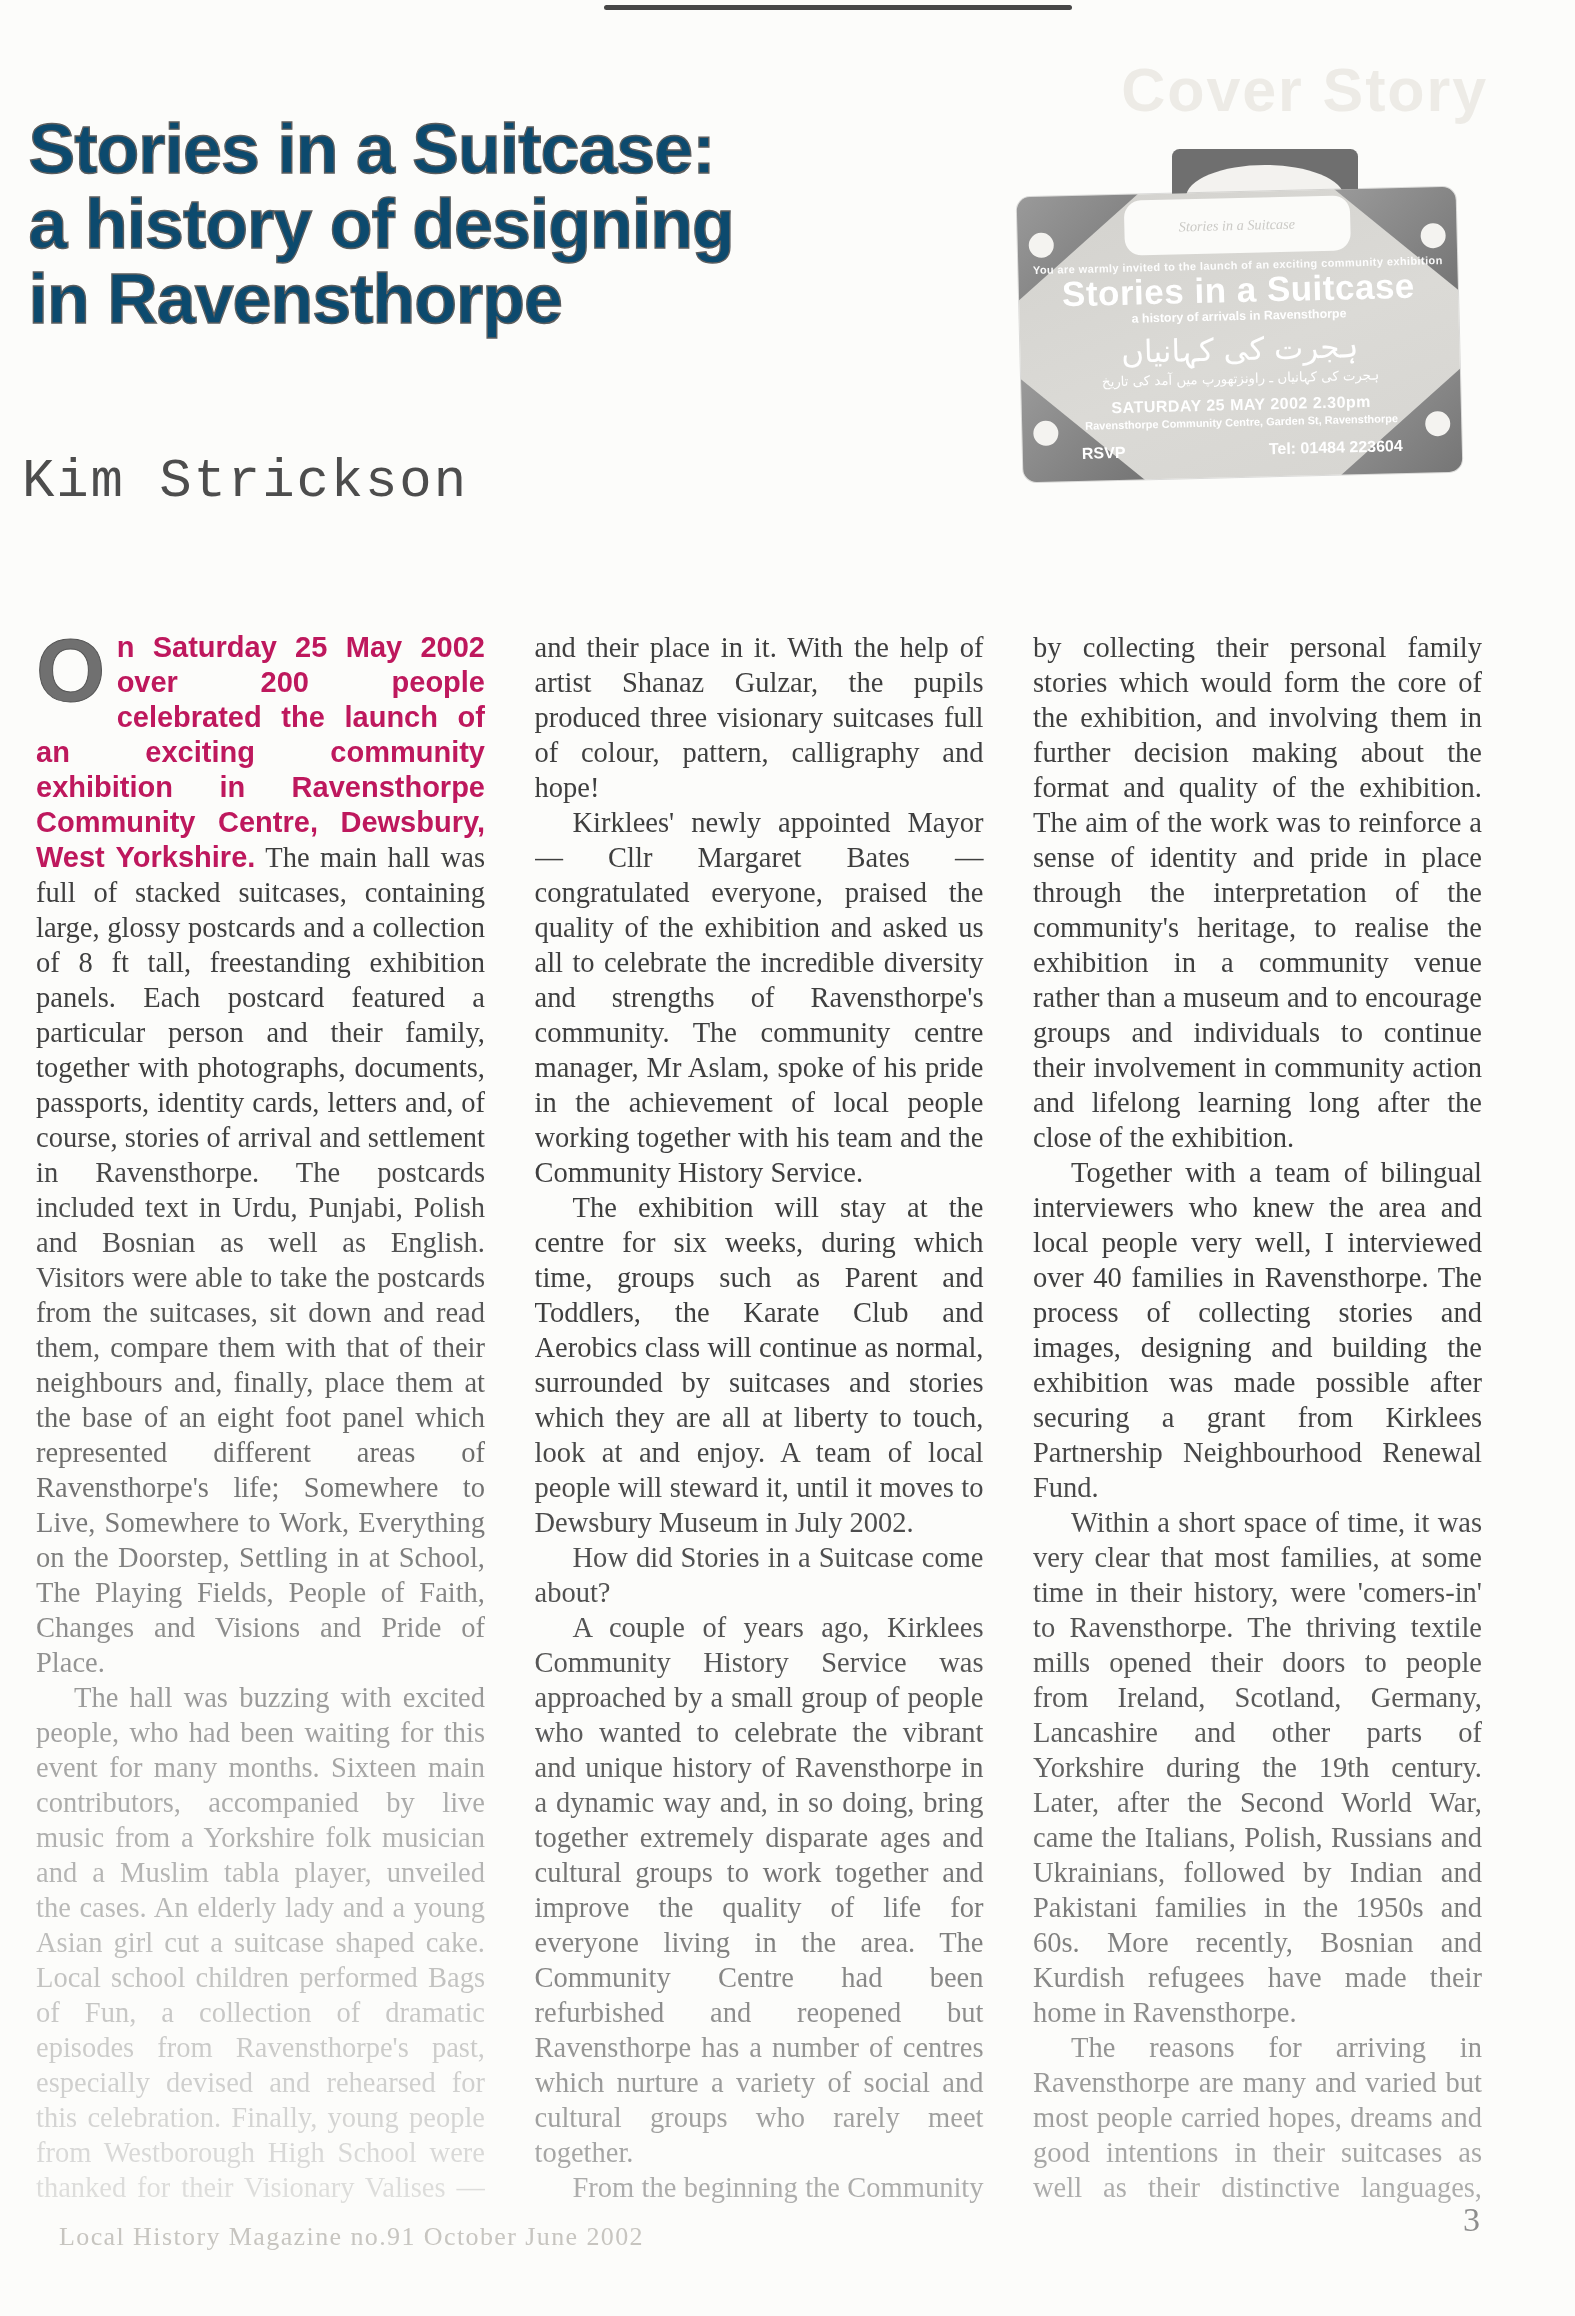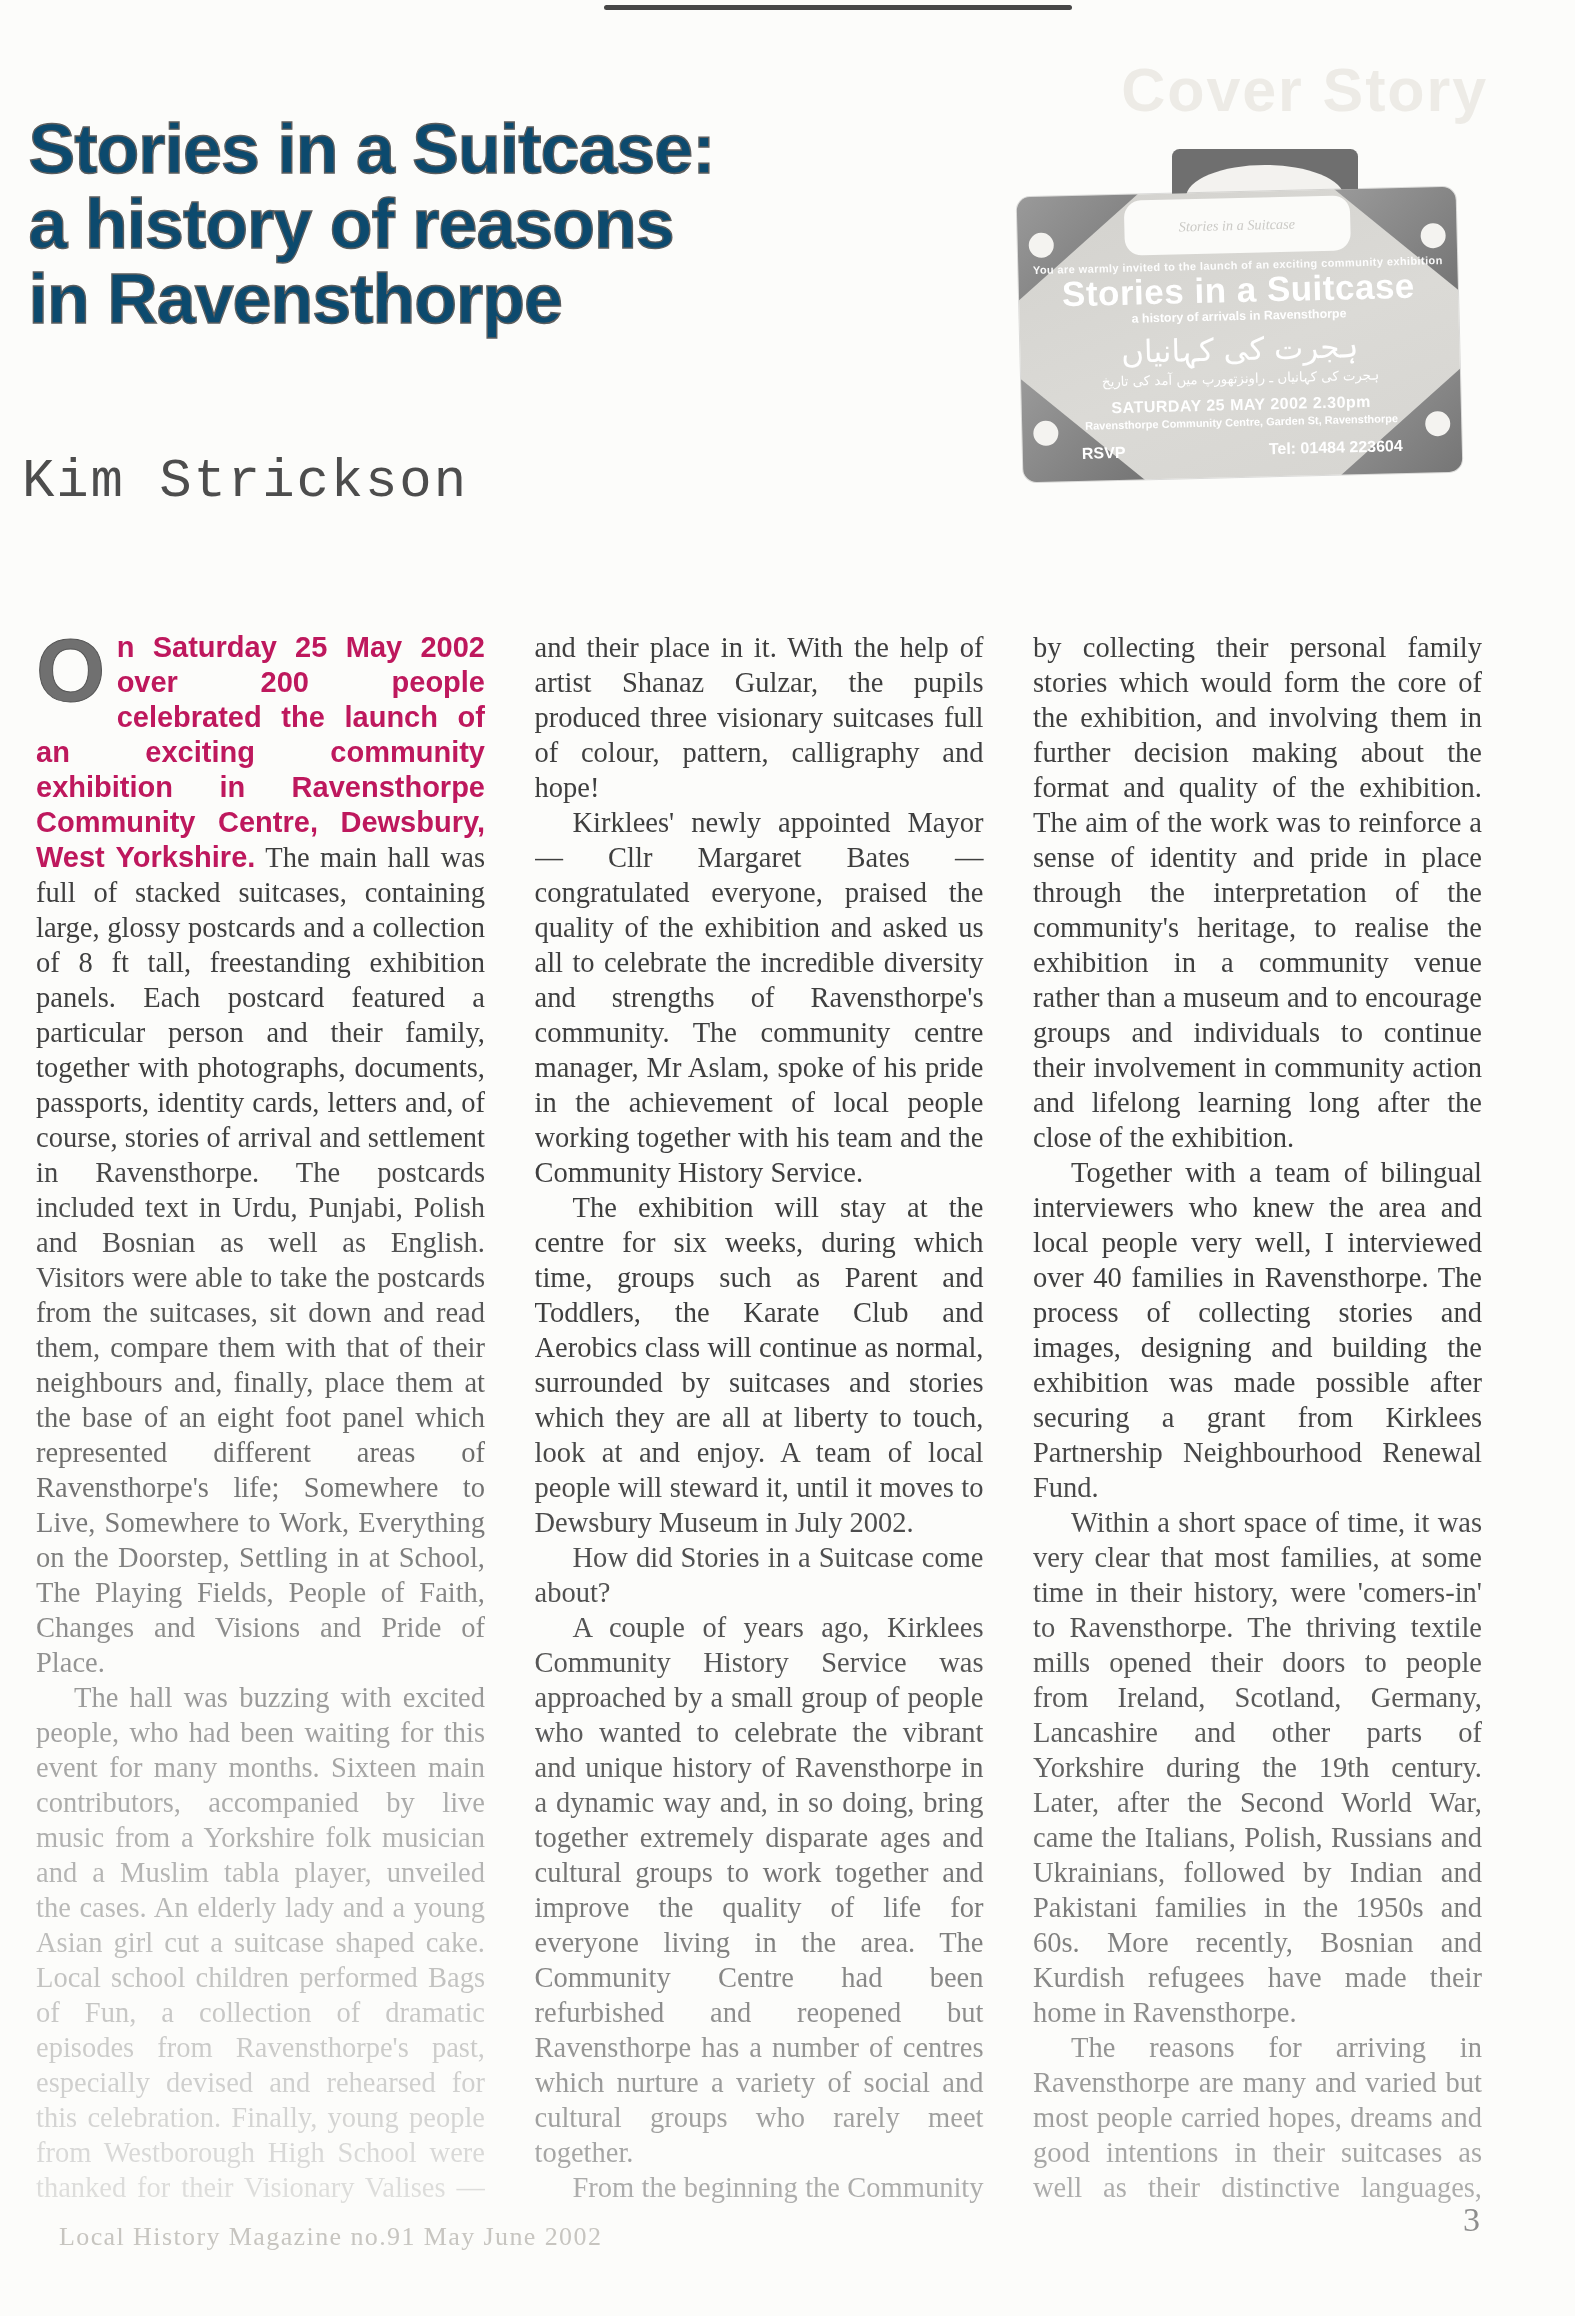--- a/index.html
+++ b/index.html
@@ -67,21 +67,21 @@
 </head>
 <body>
 
 <div class="page">
 
   <div class="top-rule"></div>
   <div class="watermark">Cover Story</div>
 
   <div class="title">
     <div>Stories in a Suitcase:</div>
-    <div>a history of reasons</div>
+    <div>a history of designing</div>
     <div>in Ravensthorpe</div>
   </div>
   <div class="byline">Kim Strickson</div>
 
   <div class="poster">
     <div class="handle">
       <div class="handle-cut"></div>
     </div>
     <div class="case">
       <div class="corner tl">
@@ -133,17 +133,17 @@
       <p class="indent">From the beginning the Community History Service sought to involve, engage and empower people</p>
     </div>
     <div class="col fade-soft">
       <p>by collecting their personal family stories which would form the core of the exhibition, and involving them in further decision making about the format and quality of the exhibition. The aim of the work was to reinforce a sense of identity and pride in place through the interpretation of the community's heritage, to realise the exhibition in a community venue rather than a museum and to encourage groups and individuals to continue their involvement in community action and lifelong learning long after the close of the exhibition.</p>
       <p class="indent">Together with a team of bilingual interviewers who knew the area and local people very well, I interviewed over 40 families in Ravensthorpe. The process of collecting stories and images, designing and building the exhibition was made possible after securing a grant from Kirklees Partnership Neighbourhood Renewal Fund.</p>
       <p class="indent">Within a short space of time, it was very clear that most families, at some time in their history, were 'comers-in' to Ravensthorpe. The thriving textile mills opened their doors to people from Ireland, Scotland, Germany, Lancashire and other parts of Yorkshire during the 19th century. Later, after the Second World War, came the Italians, Polish, Russians and Ukrainians, followed by Indian and Pakistani families in the 1950s and 60s. More recently, Bosnian and Kurdish refugees have made their home in Ravensthorpe.</p>
       <p class="indent">The reasons for arriving in Ravensthorpe are many and varied but most people carried hopes, dreams and good intentions in their suitcases as well as their distinctive languages, cultures and beliefs. Having shared the stories people have realised that we are not so very dif</p>
     </div>
   </div>
 
-  <div class="footer-left">Local History Magazine no.91    May June 2002</div>
+  <div class="footer-left">Local History Magazine no.91    October June 2002</div>
   <div class="page-num">3</div>
 
 </div>
 
 
 </body></html>

